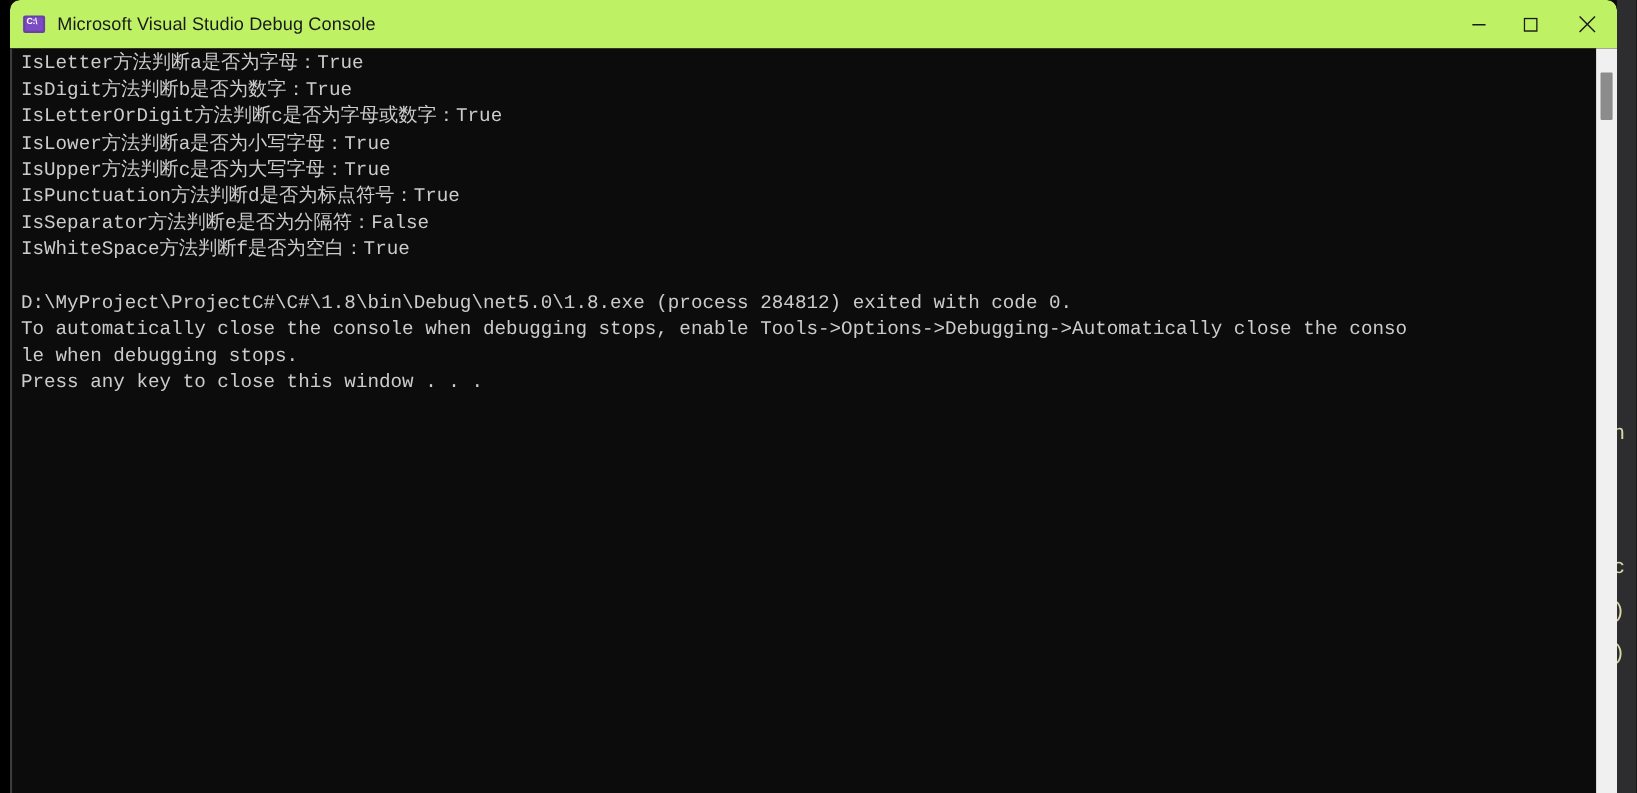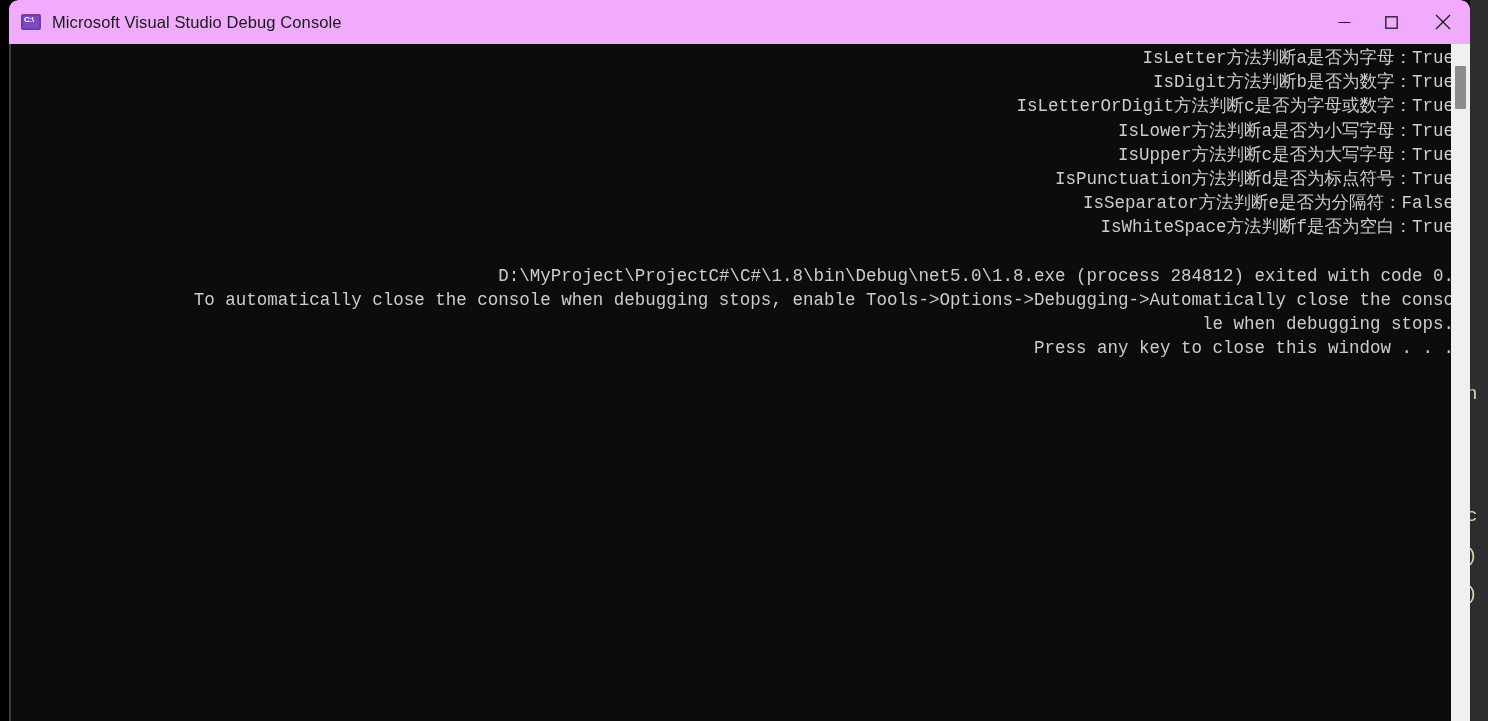--- a/index.html
+++ b/index.html
@@ -65,21 +65,21 @@
     overflow: hidden;
     box-sizing: border-box;
   }
 
   
   .title-bar {
     position: absolute;
     top: 0; left: 0;
     width: 1461px;
     height: 44px;
-    background: #f0abfc;
+    background: #bef264;
     border-top-left-radius: 9px;
     border-top-right-radius: 9px;
     display: flex;
     align-items: center;
   }
 
   .app-icon {
     width: 20px;
     height: 16px;
     margin-left: 12px;
@@ -165,21 +165,20 @@
     font-family: "Liberation Mono", "DejaVu Sans Mono", monospace;
     font-size: 17.5px;
     line-height: 24.2px;
     color: #cccccc;
     white-space: pre;
     letter-spacing: 0px;
   }
   .console-line {
     height: 24.2px;
     white-space: pre;
-    text-align: right;
   }
   .console-line.blank { color: transparent; }
 
   
   .scrollbar {
     position: absolute;
     top: 44px;
     right: 0;
     width: 19px;
     height: 677px;

